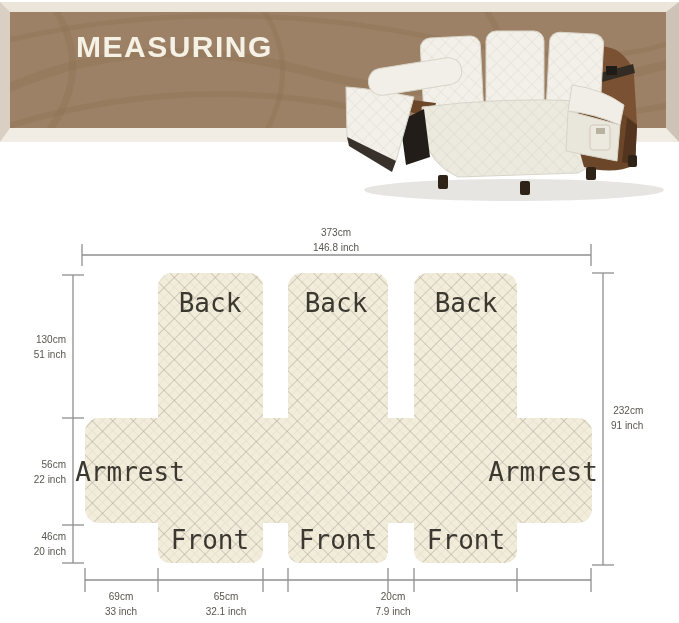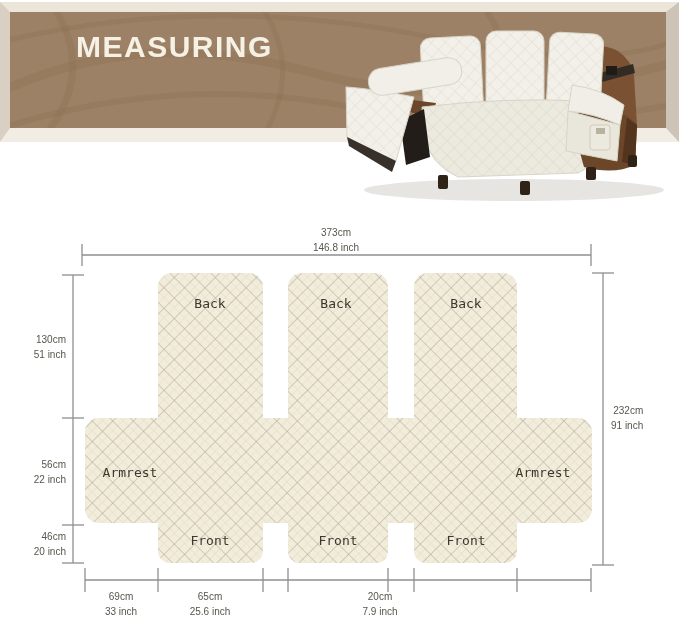--- a/index.html
+++ b/index.html
@@ -22,21 +22,21 @@
     font-weight:bold;font-size:30px;line-height:38px;
     letter-spacing:1.5px;color:#f6f1e5;
   }
   
   .sofa{position:absolute;left:334px;top:13px;width:345px;height:192px;}
   
   .diagram{position:absolute;left:0;top:0;width:679px;height:623px;}
   .plabel{
     position:absolute;transform:translate(-50%,-50%);
     font-family:"DejaVu Sans Mono",monospace;
-    font-size:13px;color:#3b382f;white-space:nowrap;
+    font-size:26px;color:#3b382f;white-space:nowrap;
   }
   .dim{
     position:absolute;font-size:10px;line-height:15px;
     color:#57554c;white-space:nowrap;text-align:center;
   }
   .dim.center{transform:translate(-50%,-50%);}
   .dim.rightside{transform:translate(0,-50%);text-align:right;}
   .dim.leftside{transform:translate(0,-50%);text-align:right;}
 </style>
 </head>
@@ -186,22 +186,22 @@
 
   <div class="dim rightside" style="left:611px;top:418px;">
     <div>232cm</div>
     <div>91 inch</div>
   </div>
 
   <div class="dim center" style="left:121px;top:604px;">
     <div>69cm</div>
     <div>33 inch</div>
   </div>
-  <div class="dim center" style="left:210px;top:604px;">
+  <div class="dim center" style="left:226px;top:604px;">
     <div>65cm</div>
-    <div>25.6 inch</div>
-  </div>
-  <div class="dim center" style="left:380px;top:604px;">
+    <div>32.1 inch</div>
+  </div>
+  <div class="dim center" style="left:393px;top:604px;">
     <div>20cm</div>
     <div>7.9 inch</div>
   </div>
 
 </div>
 
 </body></html>

